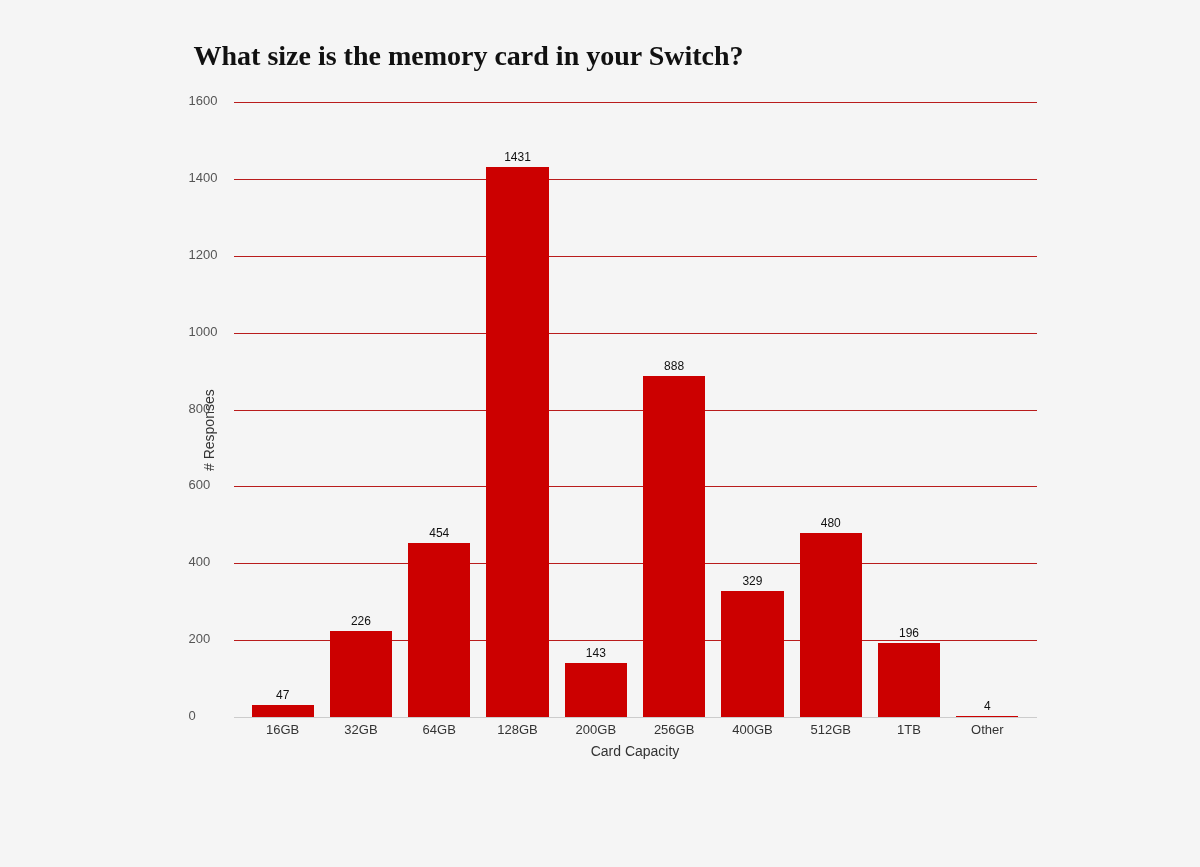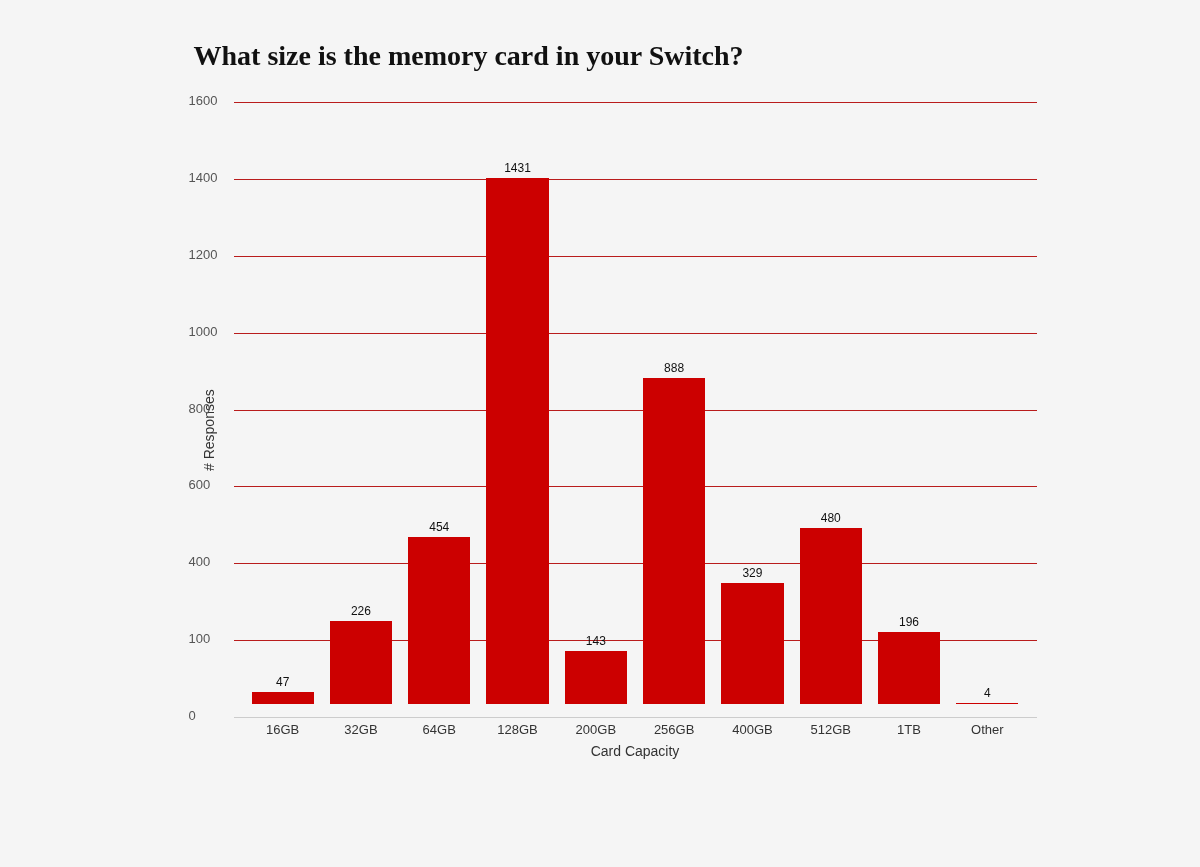--- a/index.html
+++ b/index.html
@@ -84,21 +84,21 @@
       padding: 0 10px;
     }
     .bar-group {
       flex: 1;
       display: flex;
       flex-direction: column;
       align-items: center;
       height: 100%;
       justify-content: flex-end;
       position: relative;
-      padding: 14px 8px;
+      padding: 0 8px;
     }
     .bar-value {
       font-size: 12px;
       color: #111;
       margin-bottom: 3px;
       font-family: Arial, sans-serif;
       font-weight: normal;
     }
     .bar {
       width: 100%;
@@ -159,21 +159,21 @@
             <div class="grid-line">
               <span class="grid-label">800</span>
             </div>
             <div class="grid-line">
               <span class="grid-label">600</span>
             </div>
             <div class="grid-line">
               <span class="grid-label">400</span>
             </div>
             <div class="grid-line">
-              <span class="grid-label">100</span>
+              <span class="grid-label">200</span>
             </div>
             <div class="grid-line">
               <span class="grid-label">0</span>
             </div>
           </div>
         <div class="bars-wrapper" id="bars-wrapper">
             <div class="bar-group">
               <div class="bar-value">47</div>
               <div class="bar" style="height: 2.125%; background: rgb(204, 0, 0);"></div>
             </div>

